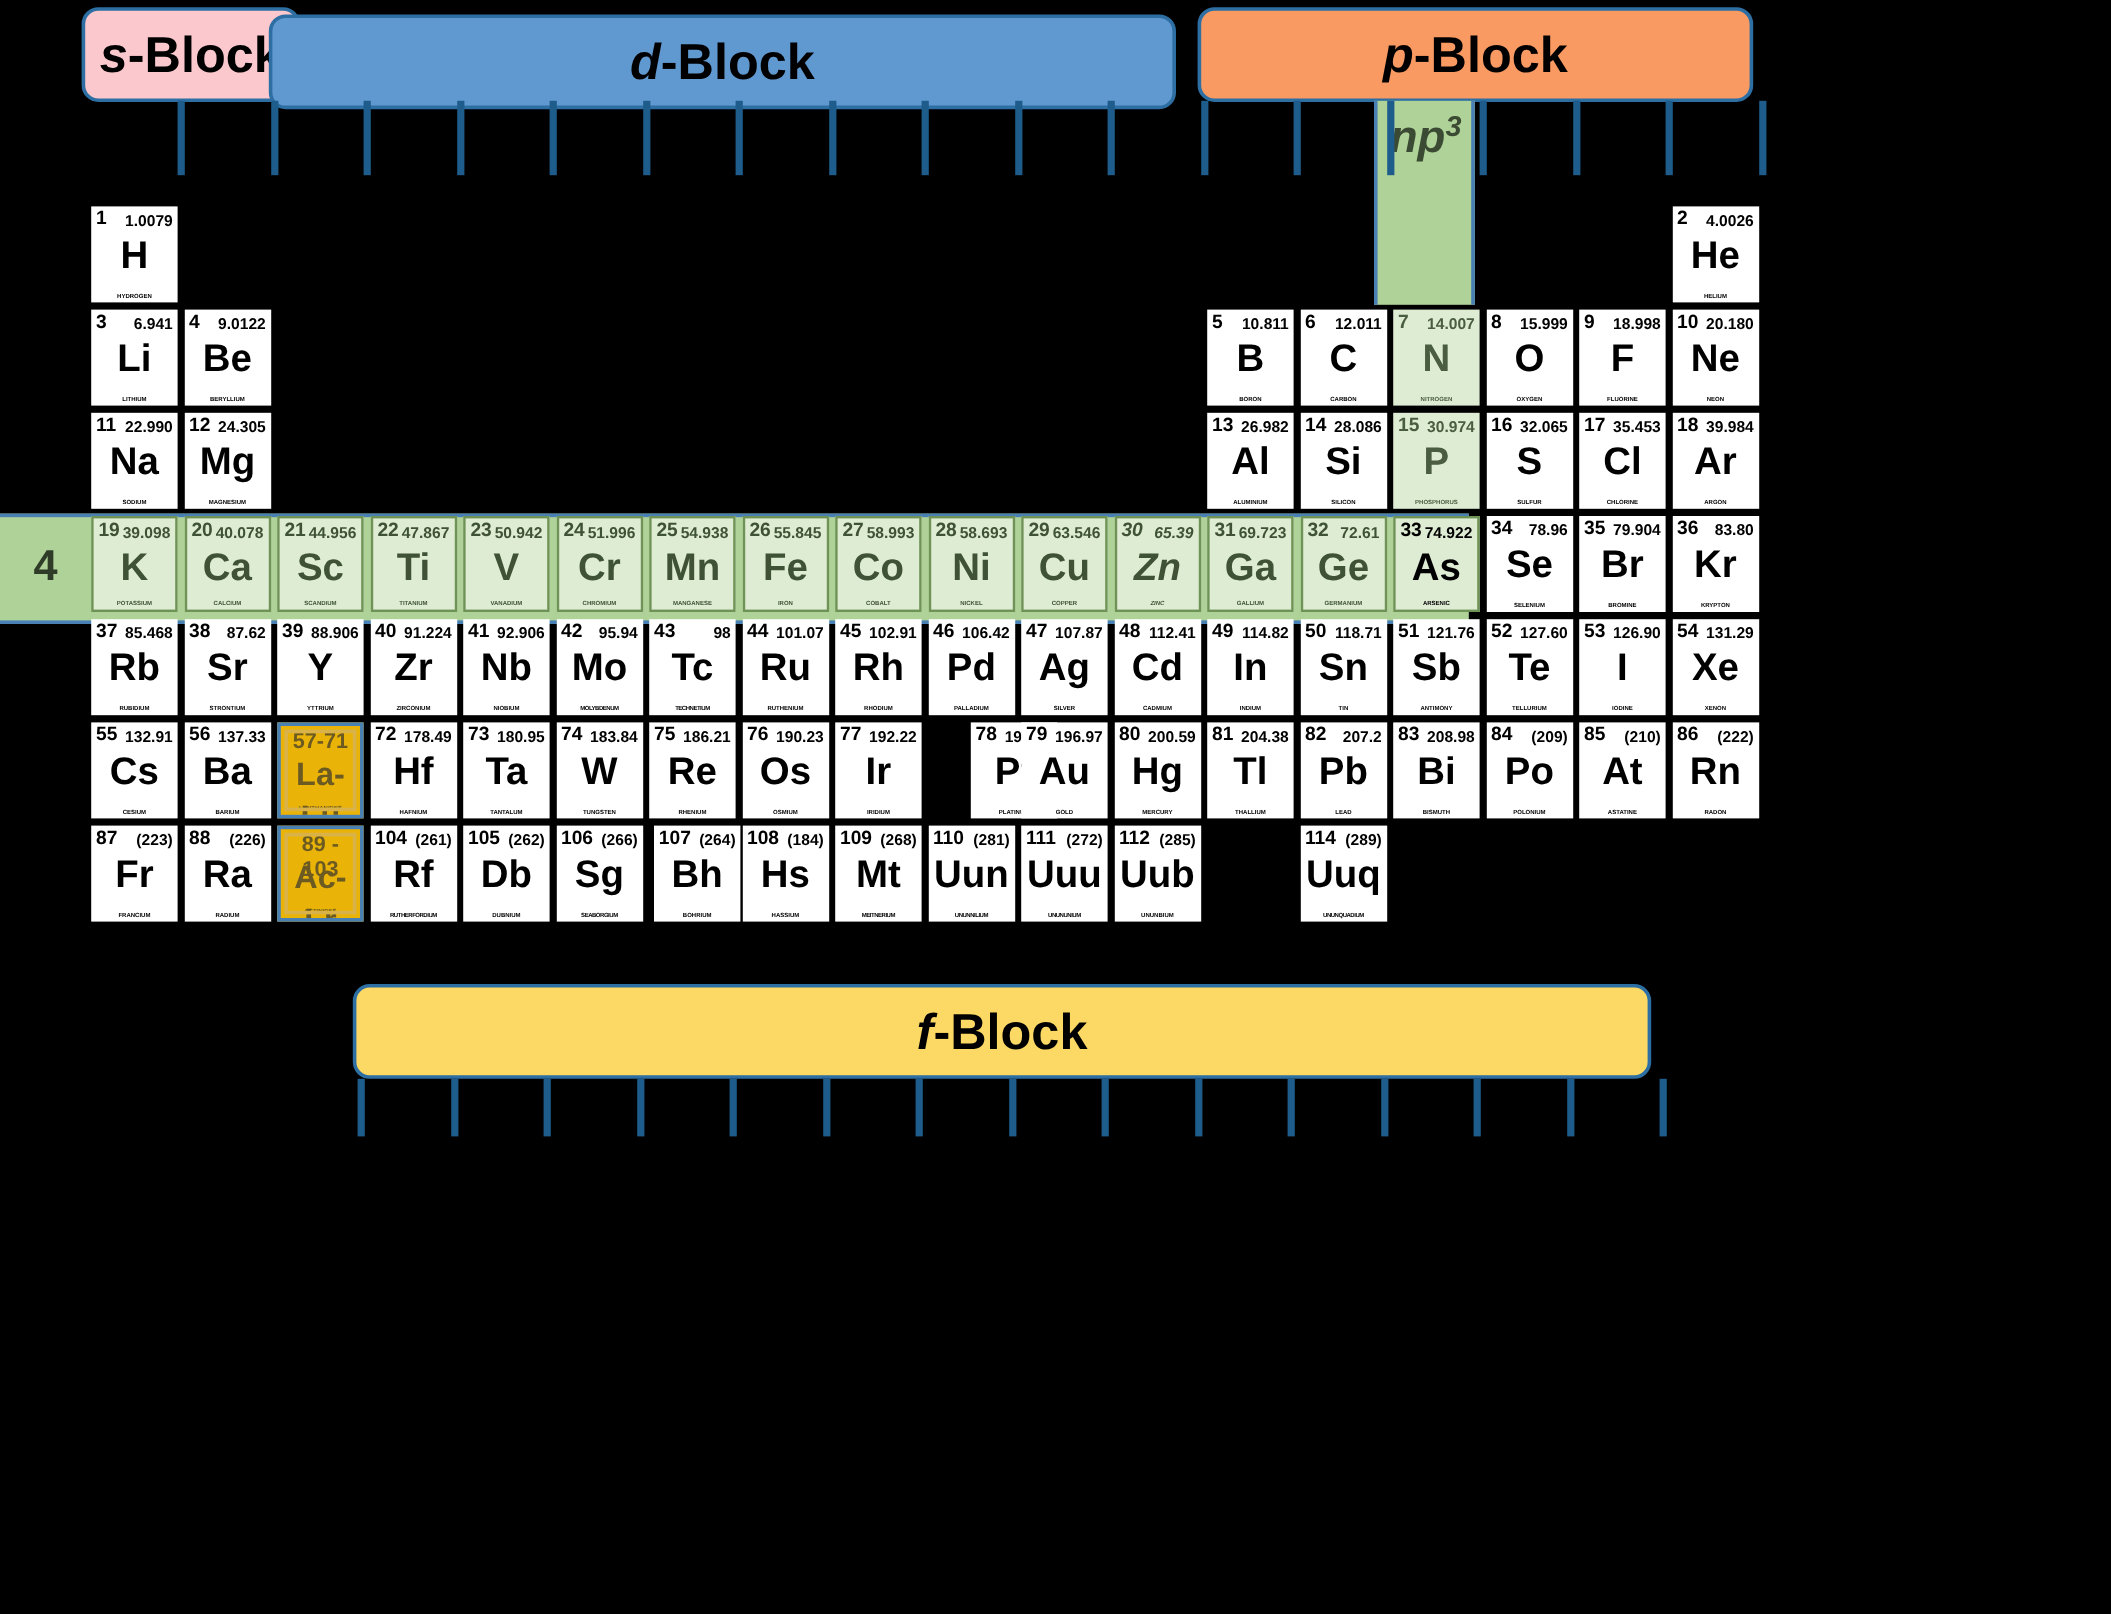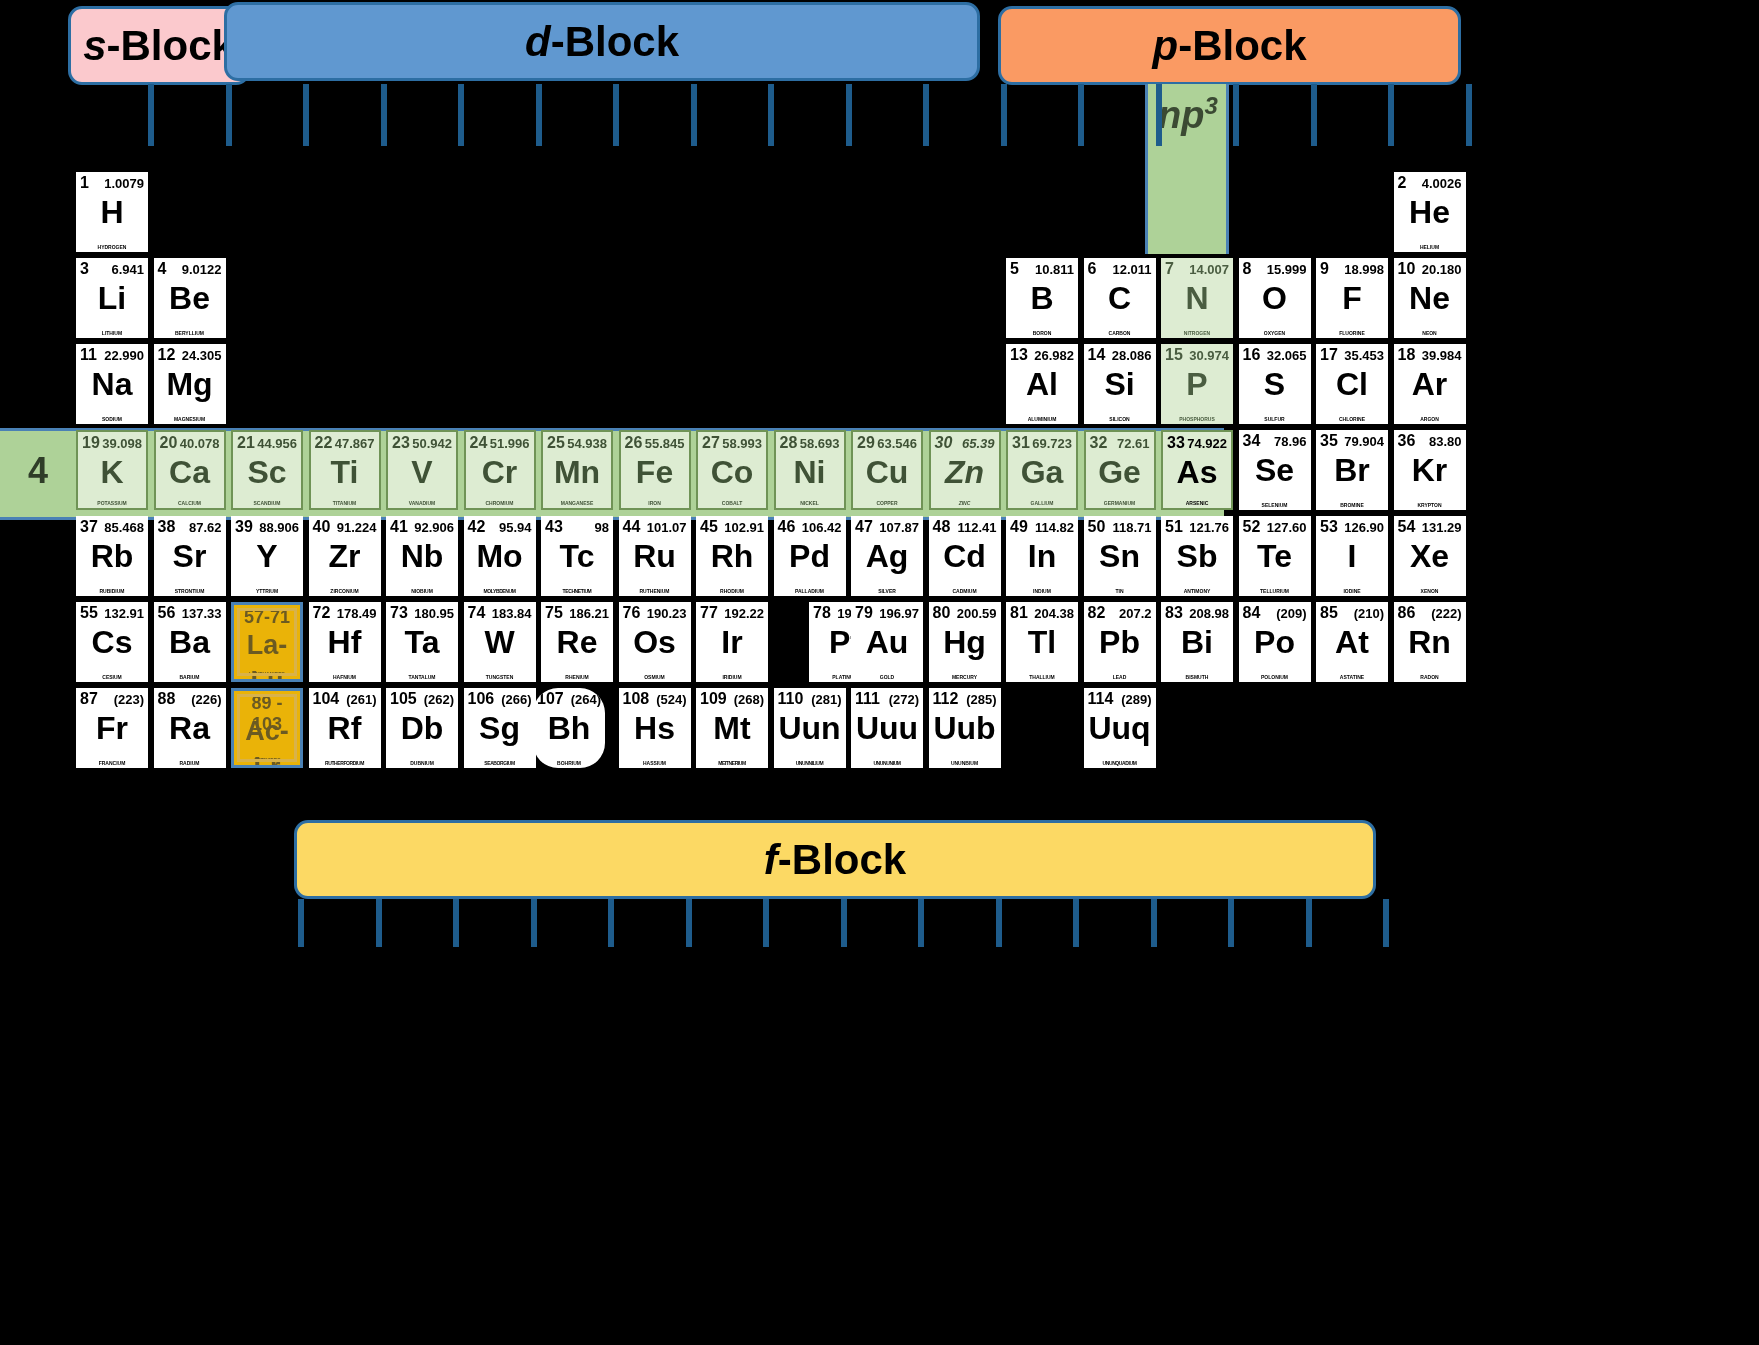--- a/index.html
+++ b/index.html
@@ -5,21 +5,21 @@
   html,body{margin:0;padding:0;background:#000;}
   body{width:1759px;height:1345px;position:relative;overflow:hidden;
        font-family:"Liberation Sans","DejaVu Sans",sans-serif;}
 
   
   .banner{position:absolute;border:3px solid #2d6ea3;border-radius:14px;
           display:flex;align-items:center;justify-content:center;
           font-size:42px;font-weight:bold;color:#000;box-sizing:border-box;}
   .banner i{font-style:italic;}
   #s-banner{left:68px;  top:6px;  width:182px; height:79px; background:#fbc9cd;}
-  #d-banner{left:224px; top:2px;  width:756px; height:79px; background:#6098d0;}
+  #d-banner{left:224px; top:12px;  width:756px; height:79px; background:#6098d0;}
   #p-banner{left:998px; top:6px;  width:463px; height:79px; background:#fa9a63;}
   #f-banner{left:294px; top:820px;width:1082px;height:79px; background:#fcd964;}
 
   
   .tick{position:absolute;width:6px;background:#1e5c8c;}
 
   
   #np3-col{position:absolute;left:1145px;top:84px;width:78px;height:170px;
            background:#aed298;border-left:3px solid #4a81b5;border-right:3px solid #4a81b5;}
   #np3-label{position:absolute;left:1152px;top:84px;width:72px;height:60px;
@@ -581,29 +581,29 @@
       <div class="mass">(262)</div>
       <div class="sym">Db</div>
       <div class="nm" style="font-size: 5px;">DUBNIUM</div>
     </div>
     <div class="cell long" style="left: 463.5px; top: 688px;">
       <div class="num">106</div>
       <div class="mass">(266)</div>
       <div class="sym">Sg</div>
       <div class="nm" style="font-size: 5px;">SEABORGIUM</div>
     </div>
-    <div class="cell " style="left: 533px; top: 688px; border-radius: 25px;">
+    <div class="cell " style="left: 545px; top: 688px;">
       <div class="num">107</div>
       <div class="mass">(264)</div>
       <div class="sym">Bh</div>
       <div class="nm" style="font-size: 5px;">BOHRIUM</div>
     </div>
     <div class="cell " style="left: 618.5px; top: 688px;">
       <div class="num">108</div>
-      <div class="mass">(524)</div>
+      <div class="mass">(184)</div>
       <div class="sym">Hs</div>
       <div class="nm" style="font-size: 5px;">HASSIUM</div>
     </div>
     <div class="cell long" style="left: 696px; top: 688px;">
       <div class="num">109</div>
       <div class="mass">(268)</div>
       <div class="sym">Mt</div>
       <div class="nm" style="font-size: 5px;">MEITNERIUM</div>
     </div>
     <div class="cell long" style="left: 773.5px; top: 688px;">

